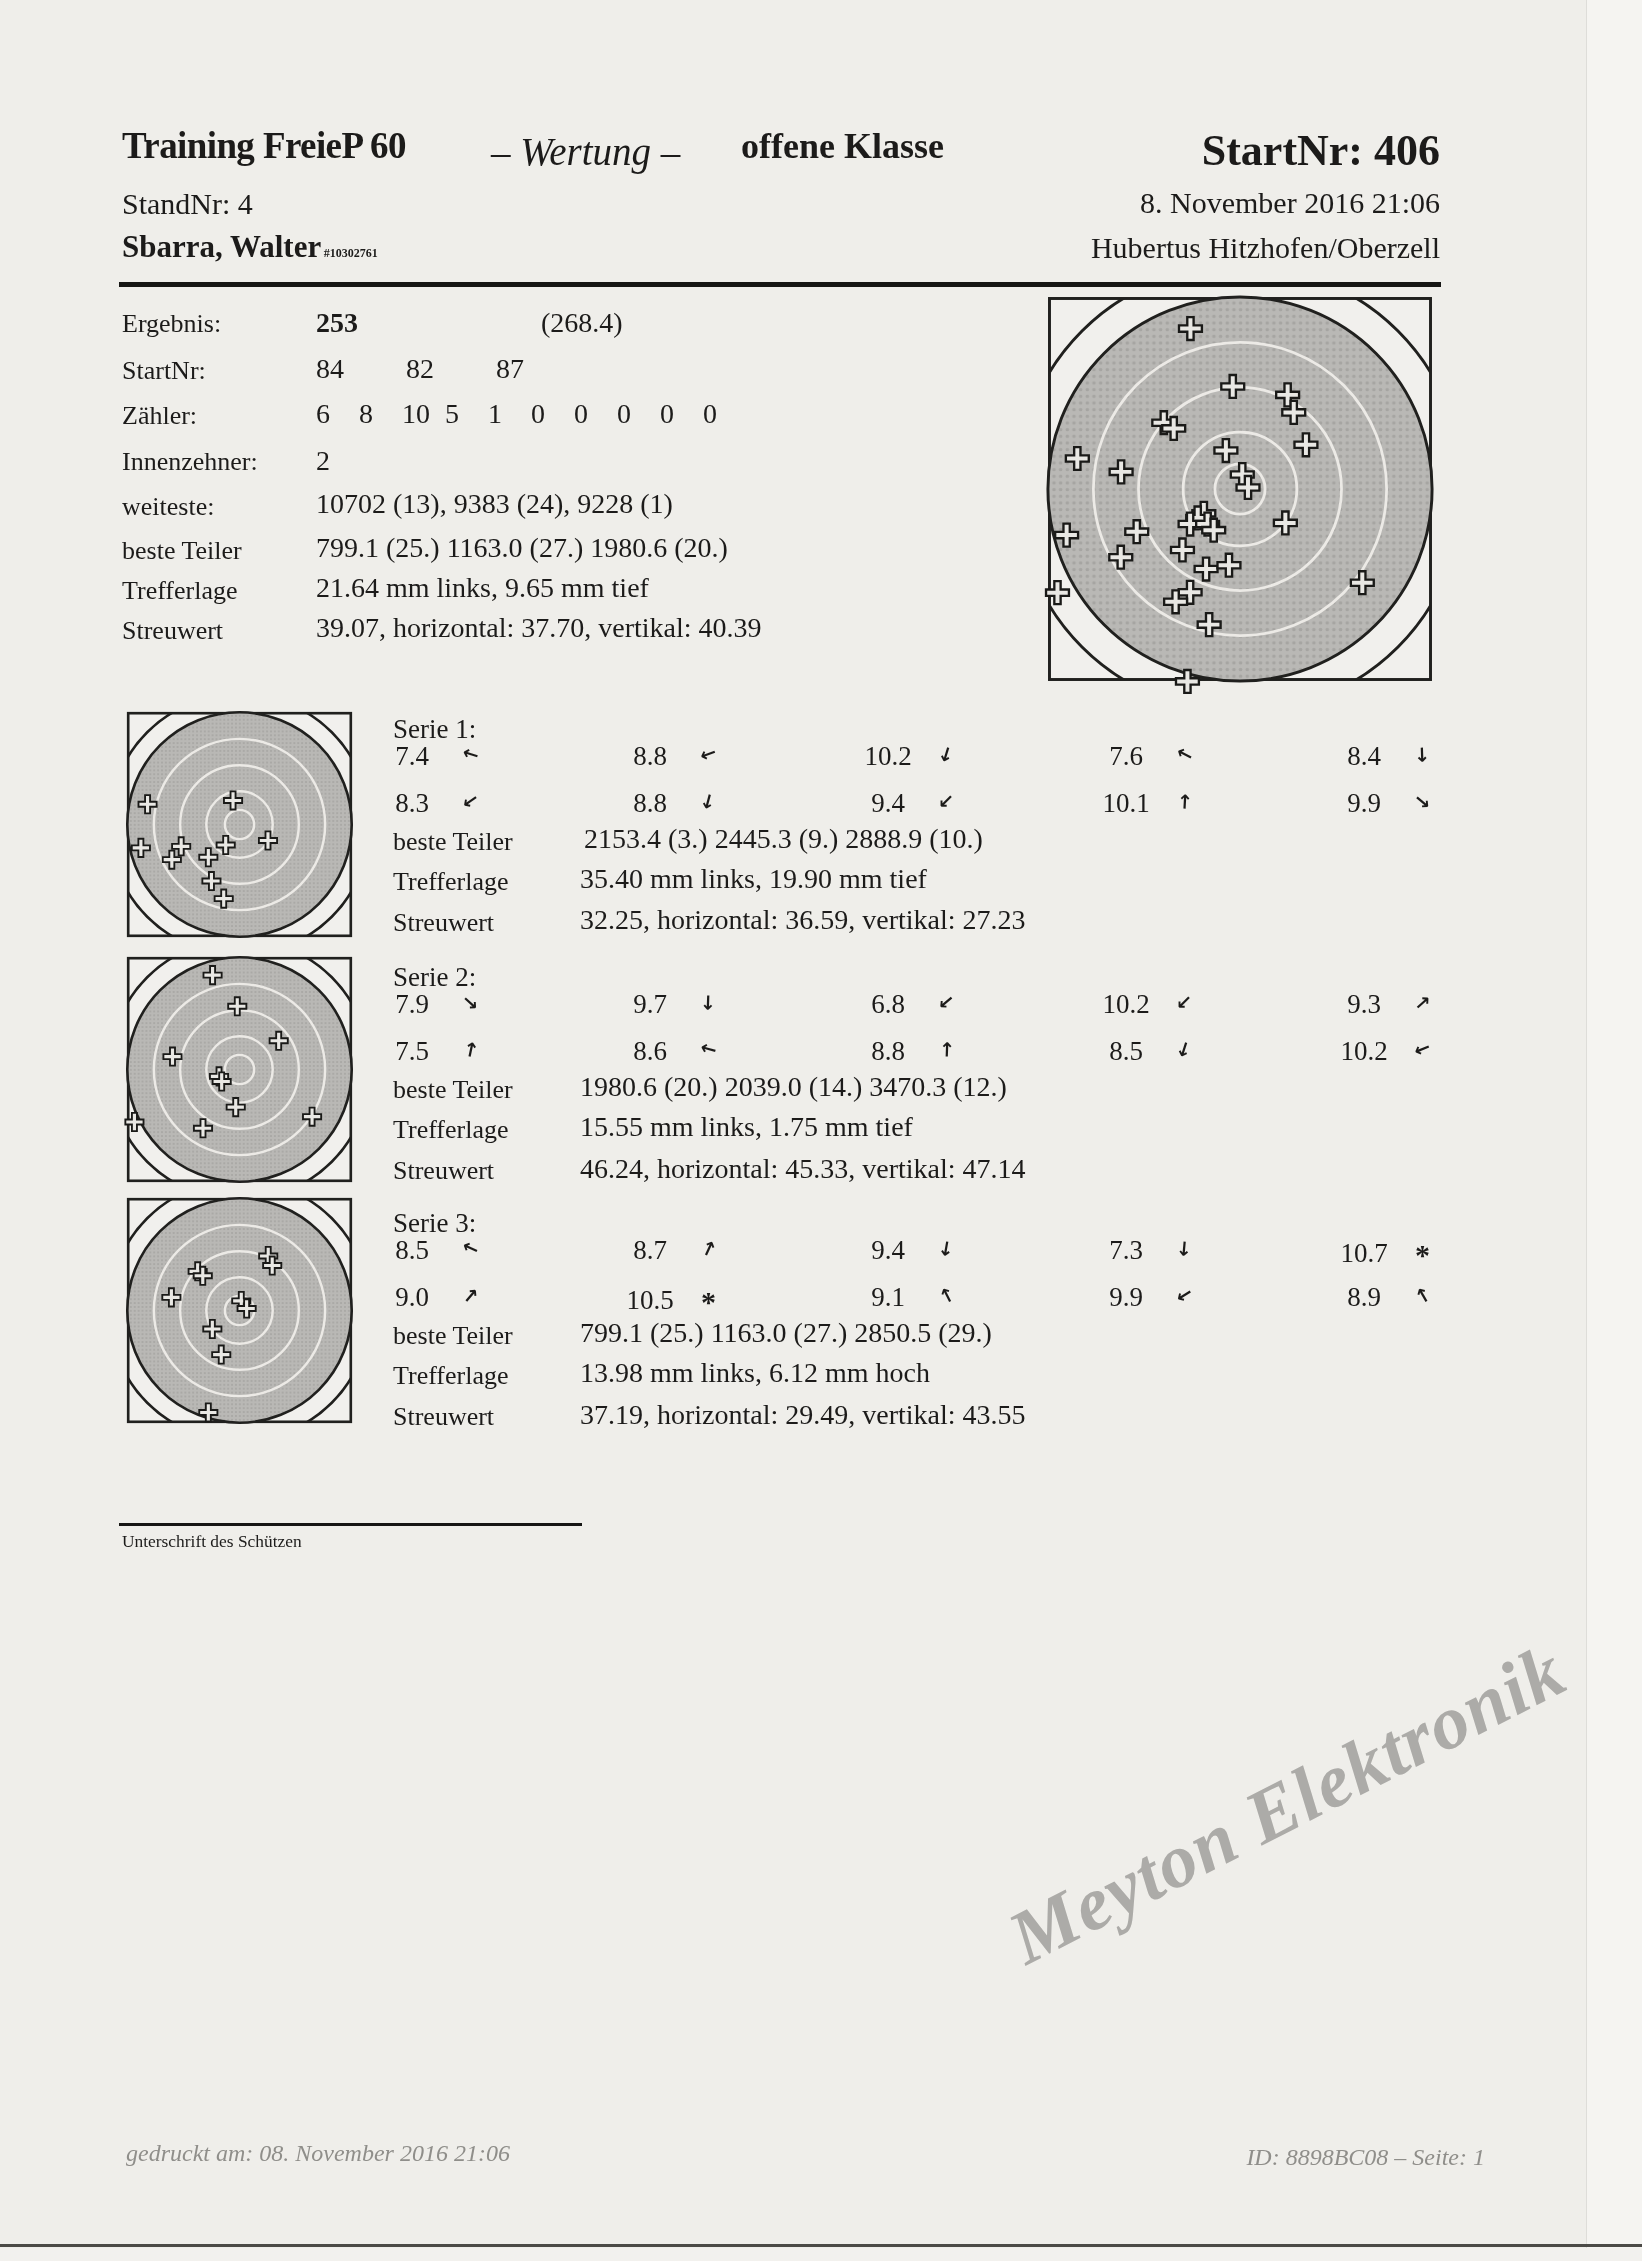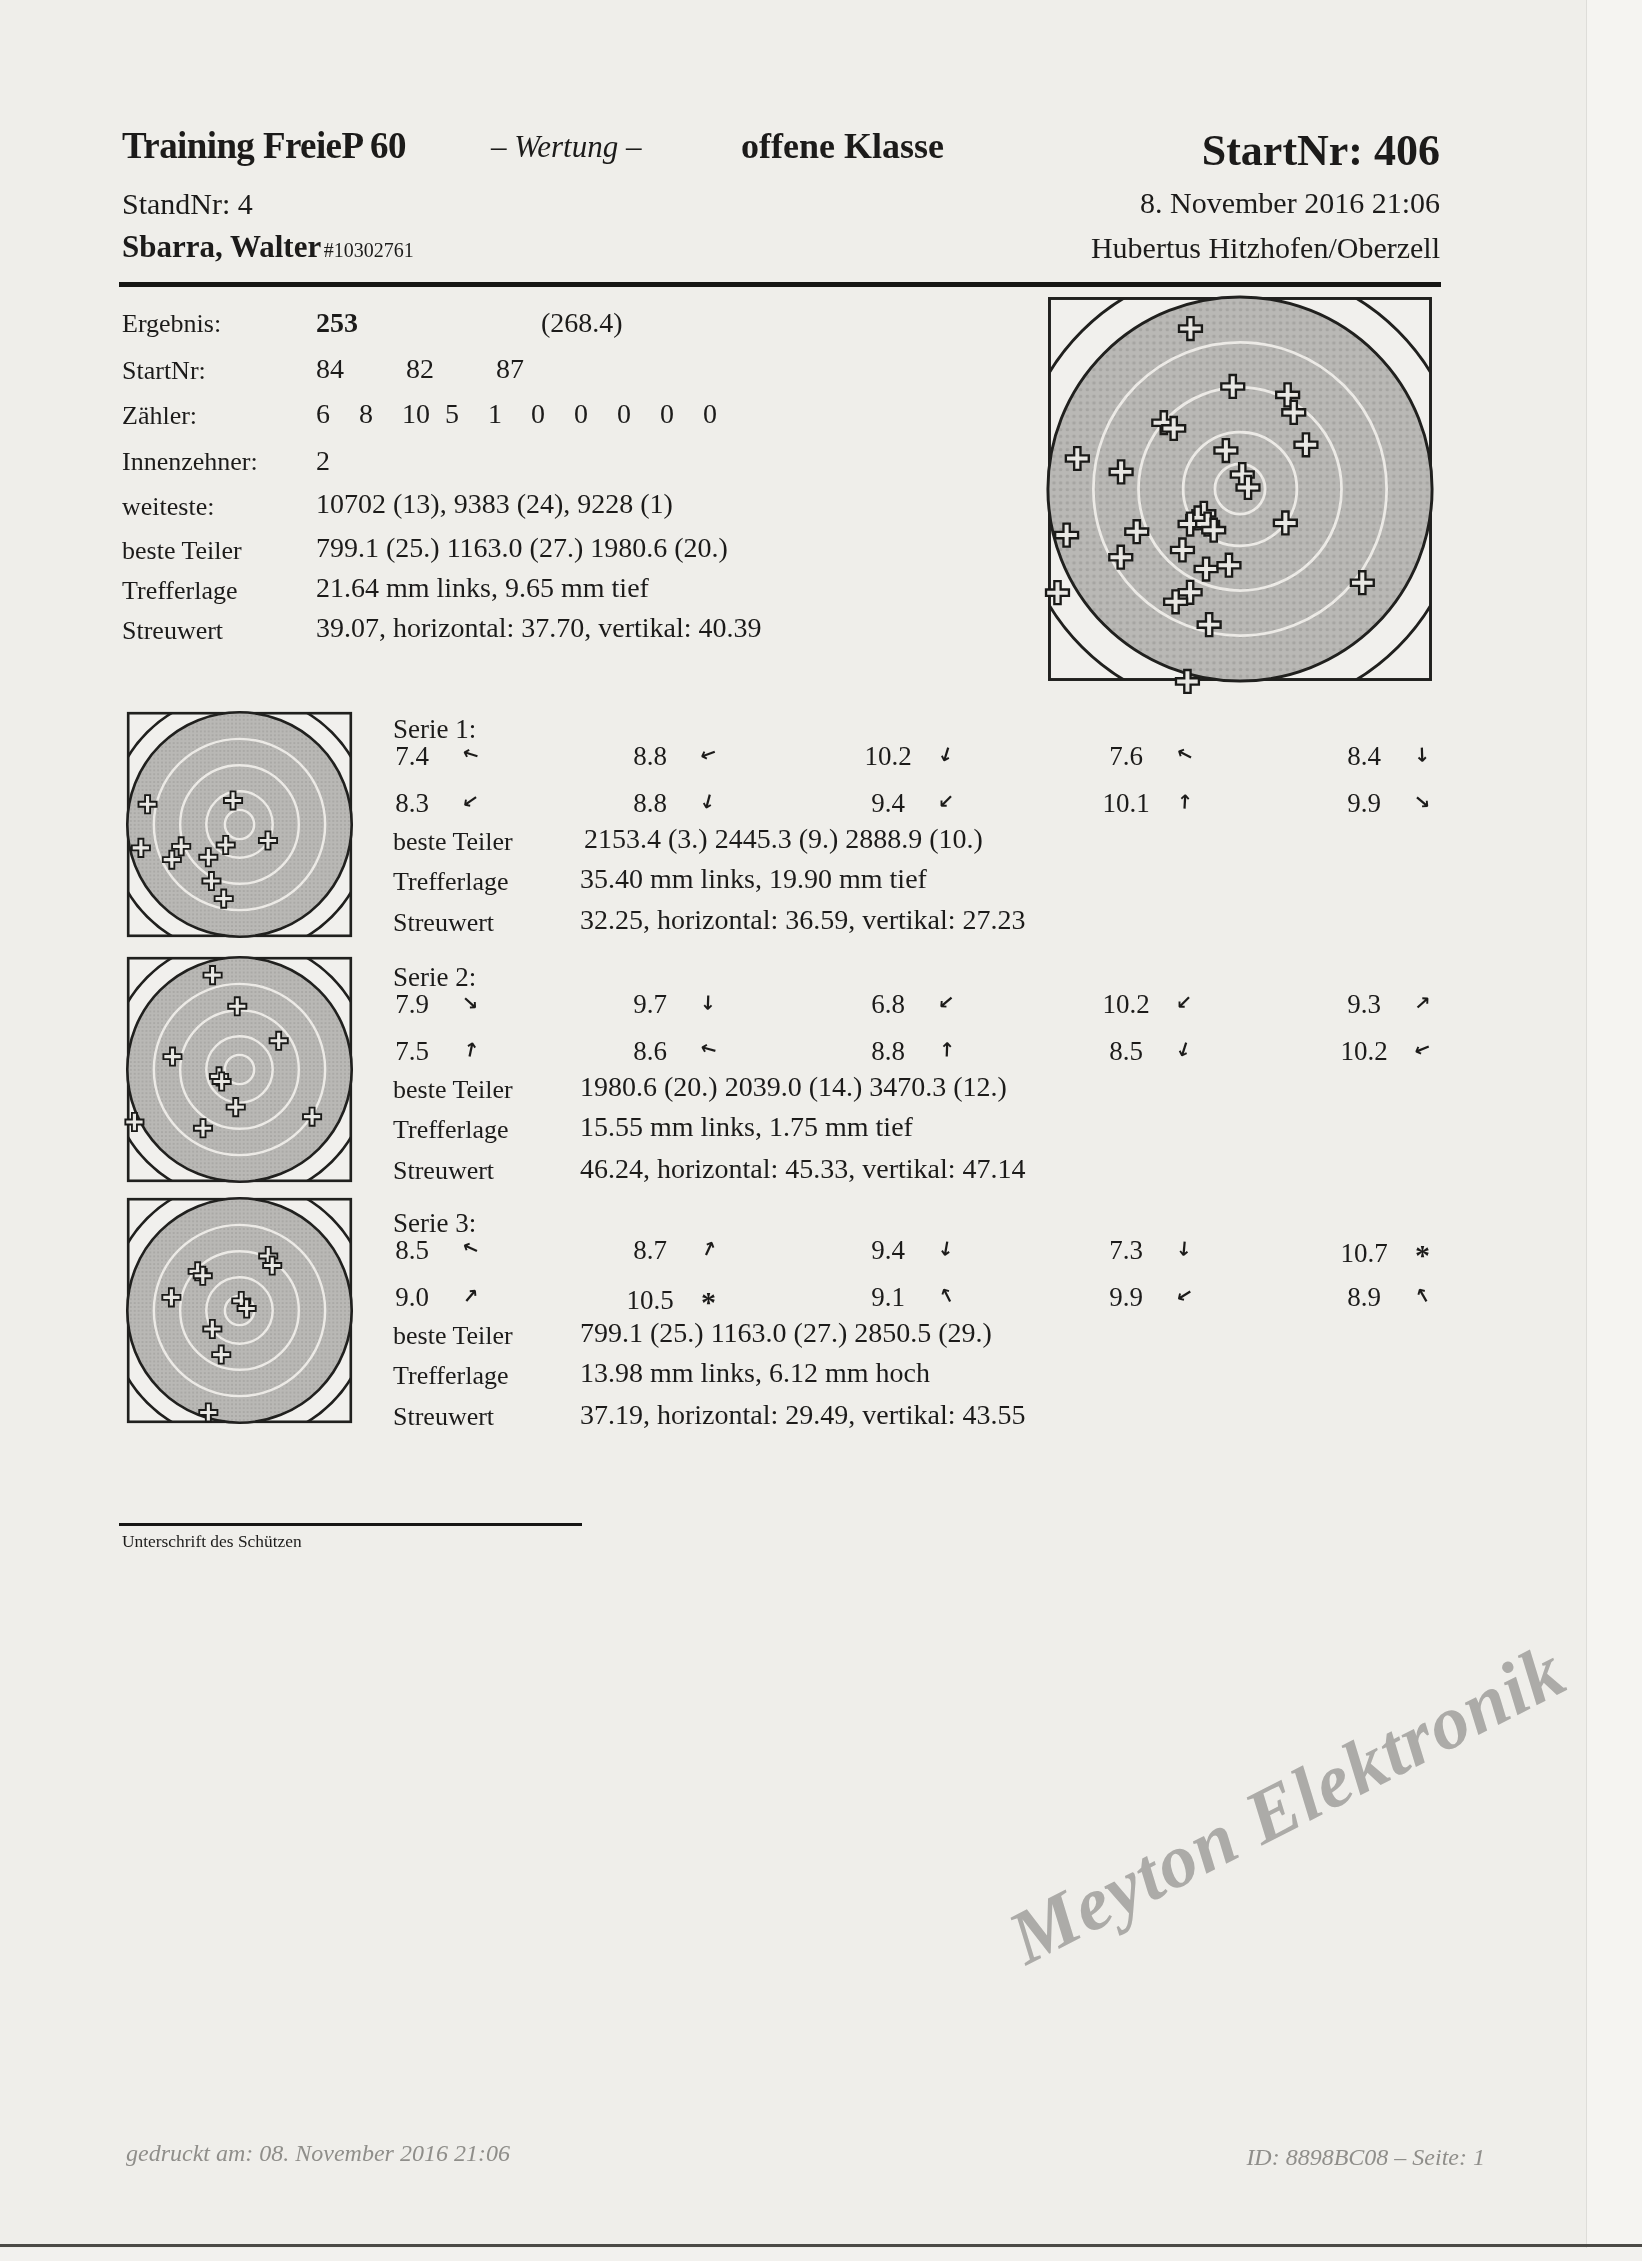--- a/index.html
+++ b/index.html
@@ -1,26 +1,26 @@
 <!DOCTYPE html>
 <html style="font-size:10.3px"><head>
 <meta charset="utf-8">
 <style>
   html,body{margin:0;padding:0;background:#e6e5e1;}
   .page{position:relative;width:1643px;height:2261px;background:#efeeea;overflow:hidden;
         font-family:"Liberation Serif",serif;color:#1c1b1a;}
   .abs{position:absolute;white-space:nowrap;}
   
   .title{font-size:37px;font-weight:bold;letter-spacing:-0.6px;}
-  .subtitle{font-size:31px;font-style:italic;}
+  .subtitle{font-size:39px;font-style:italic;}
   .klasse{font-size:36px;font-weight:bold;}
   .startnr{font-size:44px;font-weight:bold;text-align:right;}
   .hline2{font-size:30px;}
   .shooter{font-size:31px;font-weight:bold;}
-  .shooterid{font-size:20px;font-weight:normal;}
+  .shooterid{font-size:12px;font-weight:bold;}
   .rule{position:absolute;background:#161614;}
   
   .sum-label{font-size:26px;}
   .sum-value{font-size:28px;}
   .bold{font-weight:bold;}
   .num-cell{display:inline-block;width:43px;font-size:28px;}
   .ser-cell{display:inline-block;width:90px;font-size:28px;}
   
   .serie-label{font-size:27px;}
   .shots-grid{position:absolute;display:grid;grid-template-columns:repeat(5,119px);

